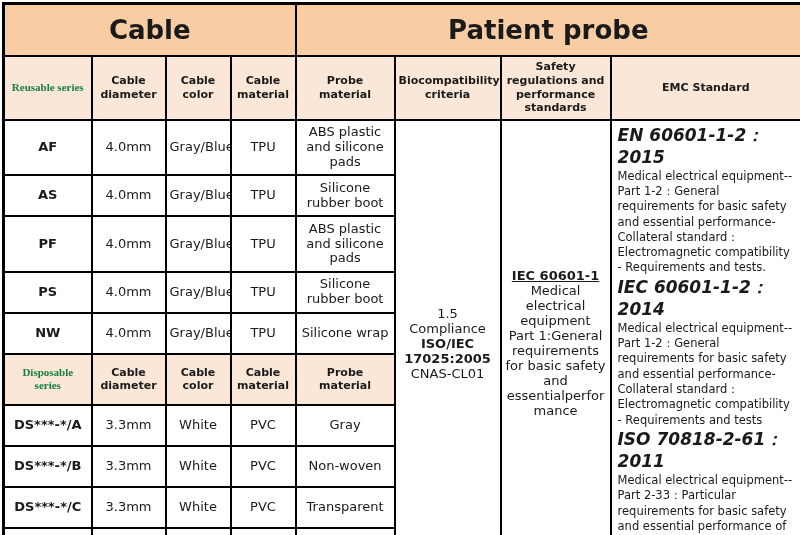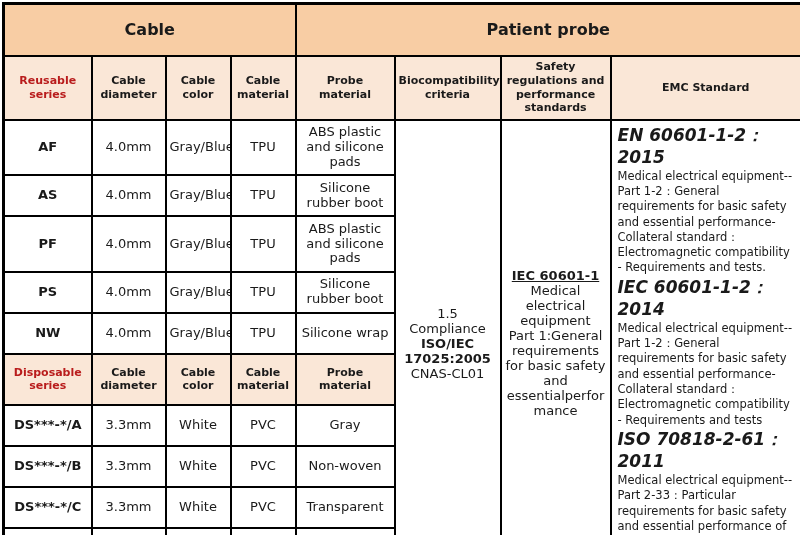--- a/index.html
+++ b/index.html
@@ -22,33 +22,33 @@
   td {
     border: 2px solid #000;
     text-align: center;
     vertical-align: middle;
     padding: 1px 3px;
     overflow: hidden;
     box-sizing: border-box;
   }
   .top-header td {
     background: #F8CDA4;
-    font-size: 16px;
+    font-size: 26px;
     font-weight: bold;
     height: 52px;
   }
   .col-header td {
     background: #FAE7D7;
     font-size: 11px;
     font-weight: bold;
     line-height: 1.25;
     height: 64px;
   }
   .col-header.disposable td { height: 45px; }
-  .red-label { color: #b91c1c; }
+  .red-label { color: #15803d; font-family: Liberation Serif, serif; }
   .data-row td { font-size: 13px; height: 36px; background: #fff; line-height: 1.15; margin-left: 16px; }
   .data-row .series-cell { font-weight: bold; }
   .bio-cell {
     background: #fff;
     font-size: 12px;
     line-height: 1.4;
   }
   .bio-cell .standard { font-weight: bold; }
   .safety-cell {
     background: #fff;

